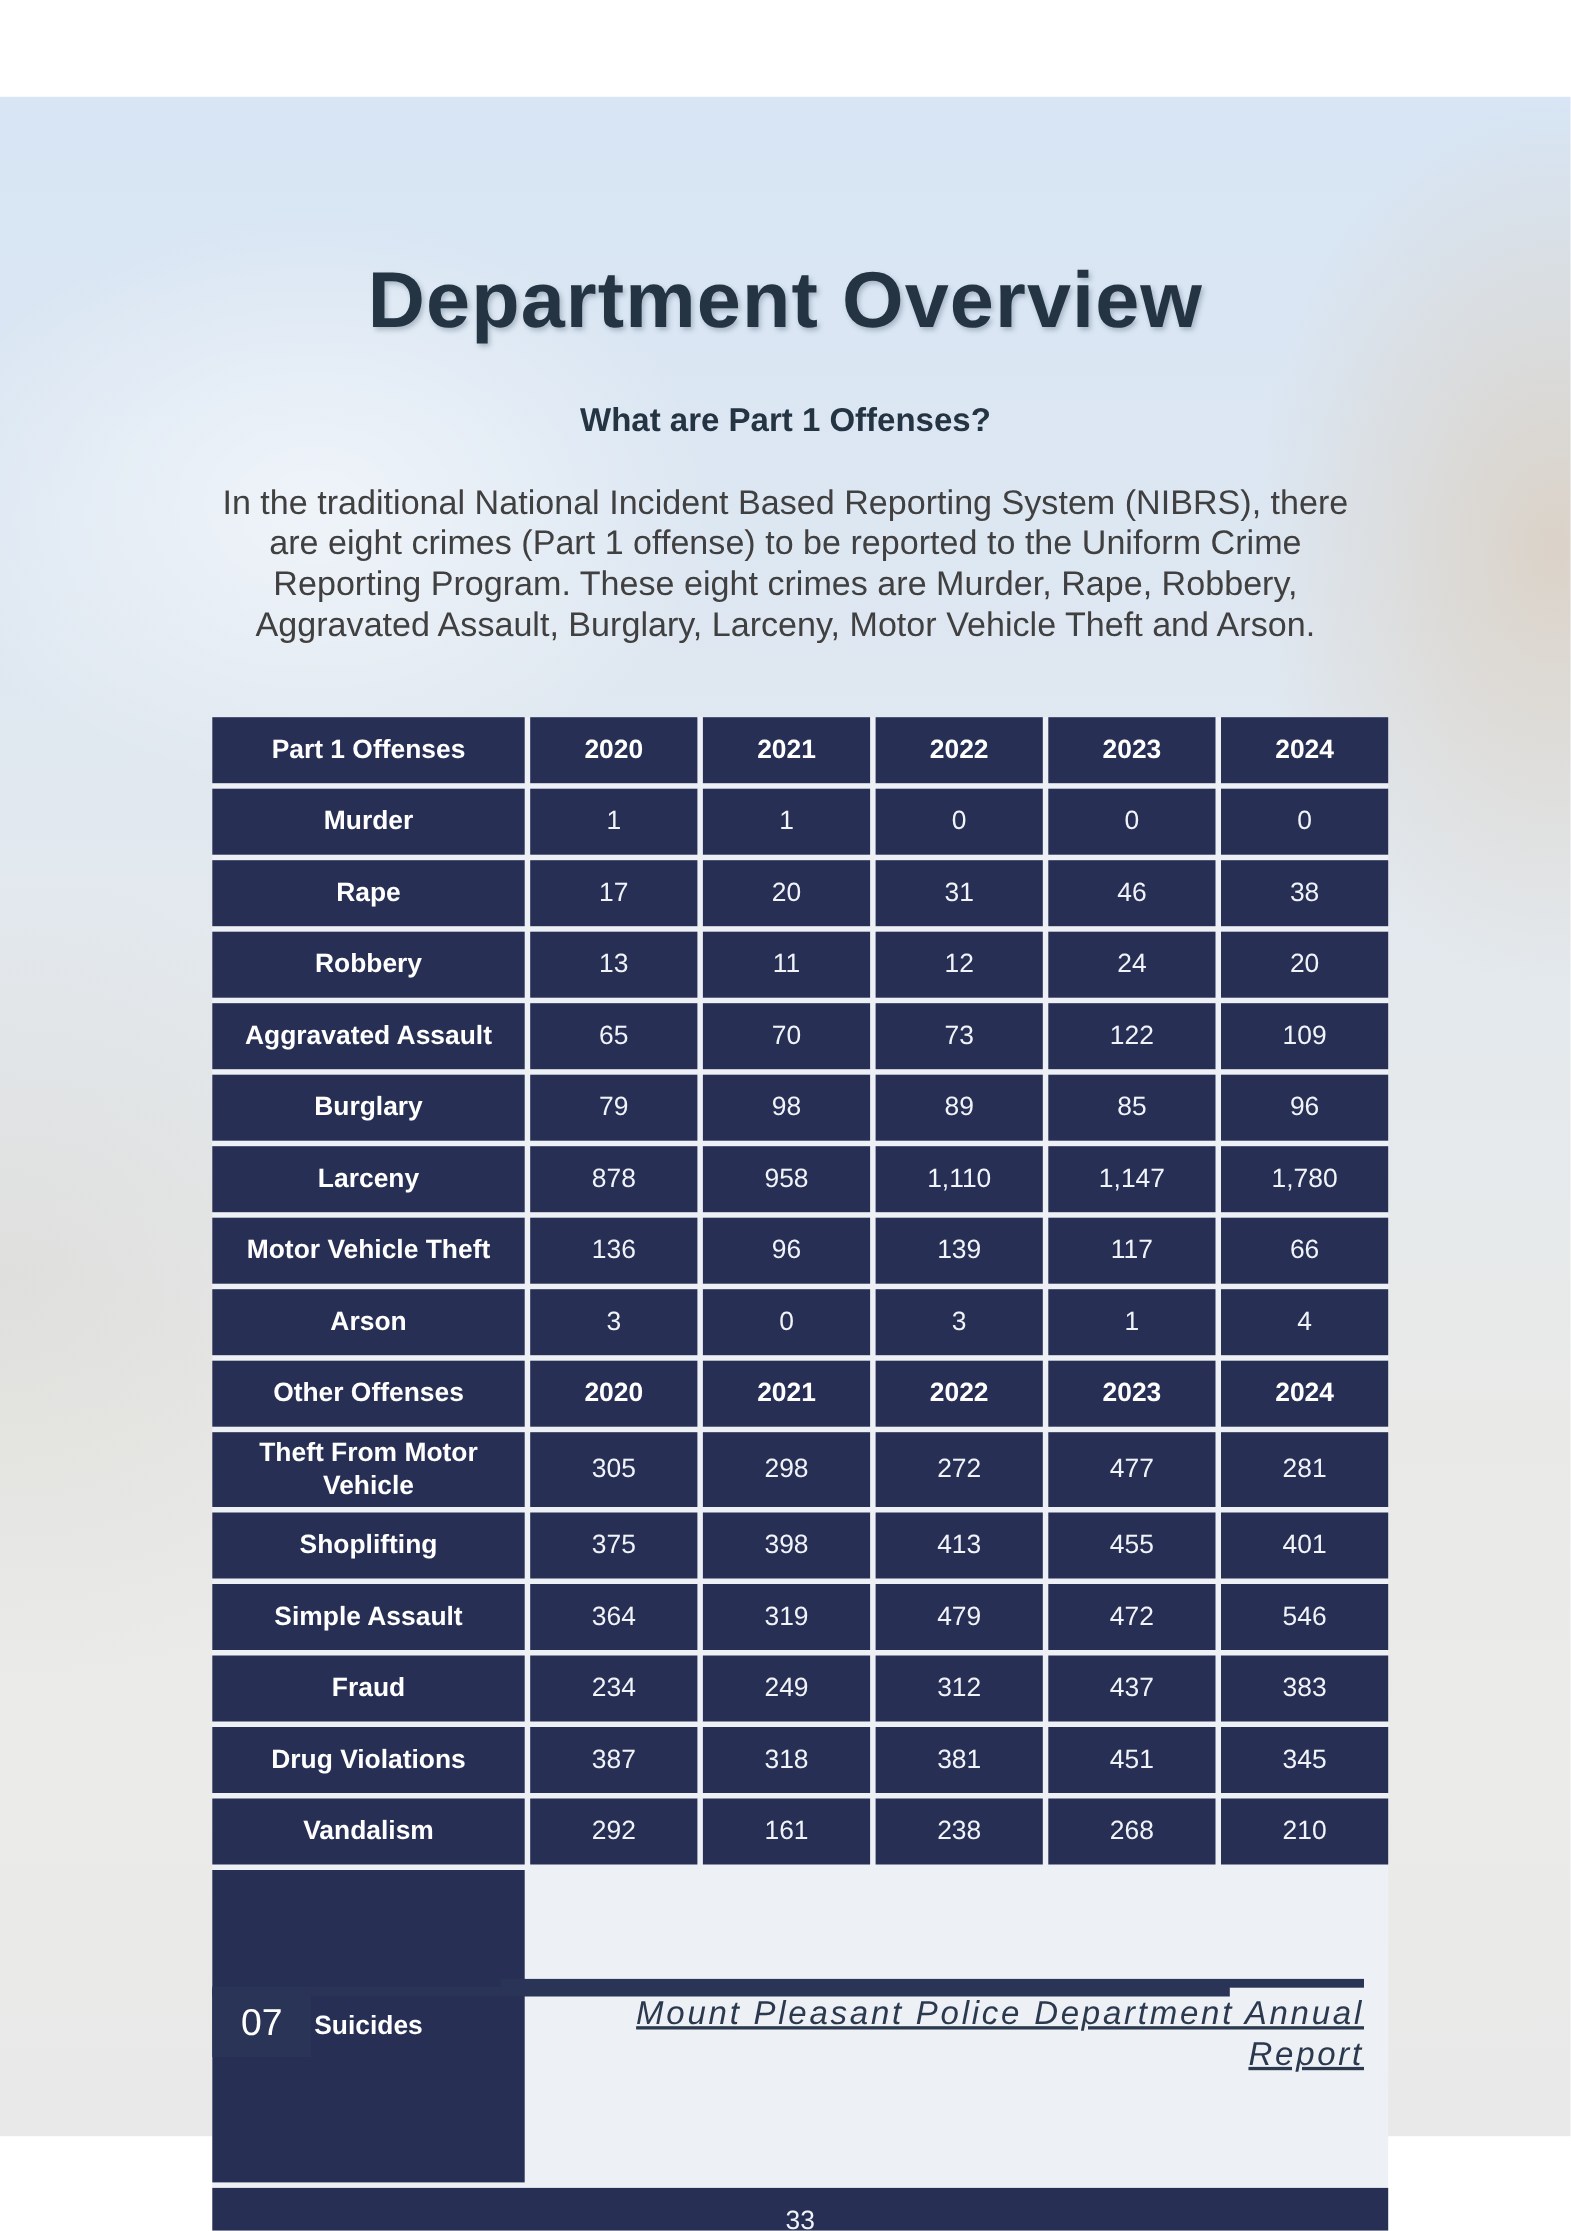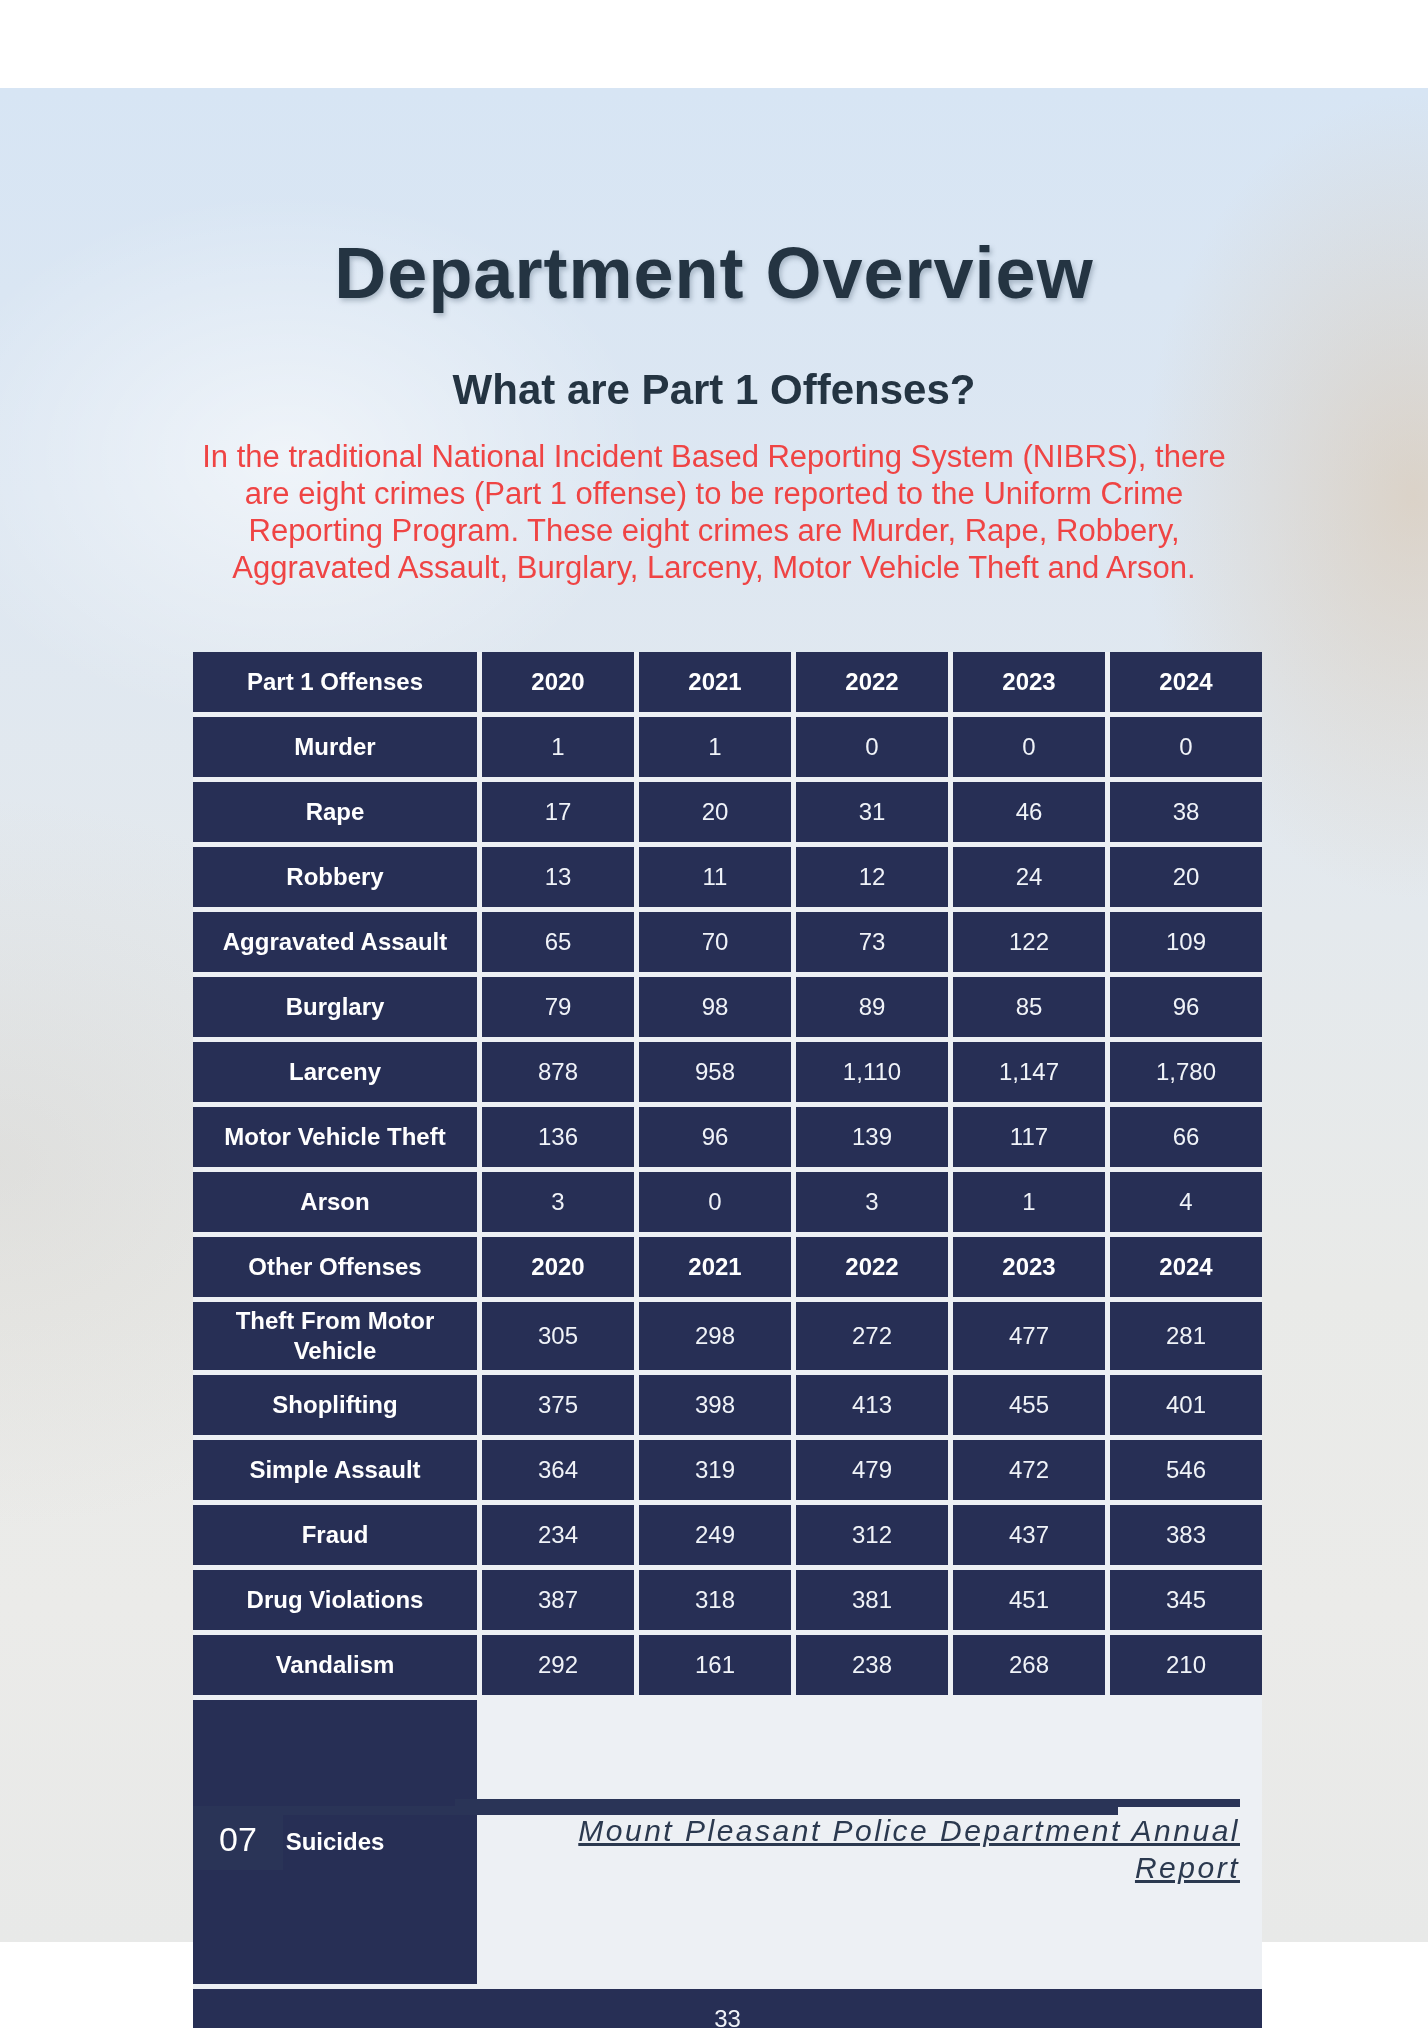--- a/index.html
+++ b/index.html
@@ -37,33 +37,33 @@
     letter-spacing: 1px;
     color: var(--heading, #243442);
     text-shadow: 2px 3px 5px rgba(70,90,110,0.35);
   }
   .subtitle {
     position: absolute;
     left: 184px; top: 366px;
     width: 1060px;
     margin: 0;
     text-align: center;
-    font-size: 42px;
+    font-size: 30px;
     font-weight: 700;
     color: var(--heading, #243442);
   }
   .intro {
     position: absolute;
     left: 184px; top: 438px;
     width: 1060px;
     margin: 0;
     text-align: center;
     font-size: 31px;
     line-height: 37px;
-    color: #ef4444;
+    color: #404040;
   }
   .offense-table {
     position: absolute;
     left: 193px; top: 652px;
     width: 1069px;
     background: var(--gap, #edf0f4);
   }
   .t-row { display: flex; gap: 5px; margin-bottom: 5px; align-items: stretch; }
   .t-row:last-child { margin-bottom: 0; flex-direction: column; }
   .t-cell {

